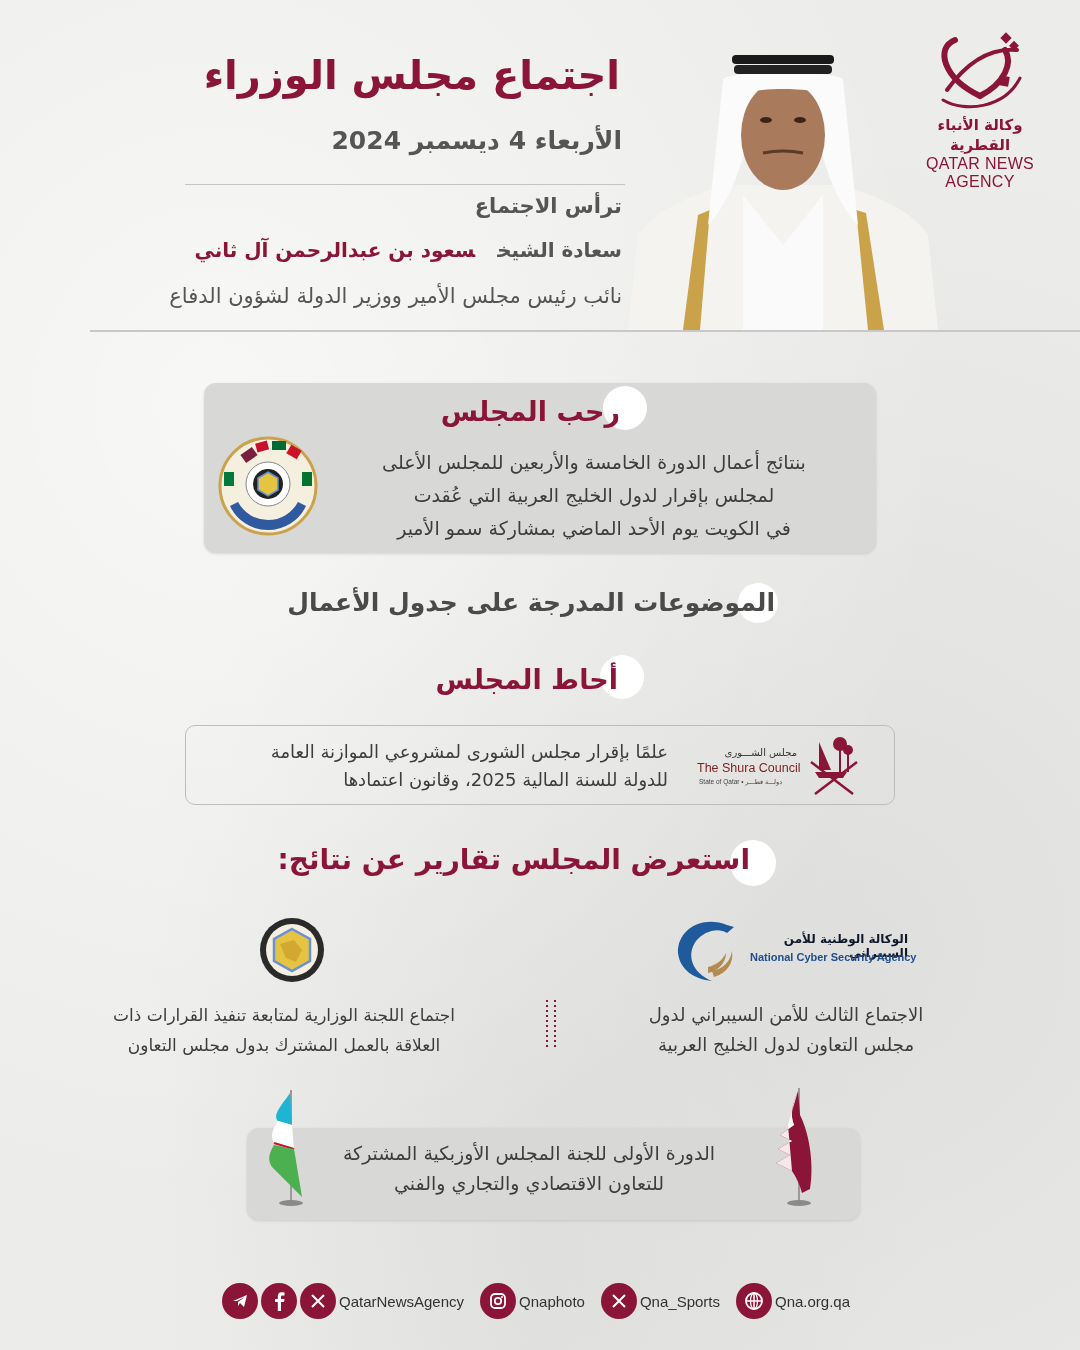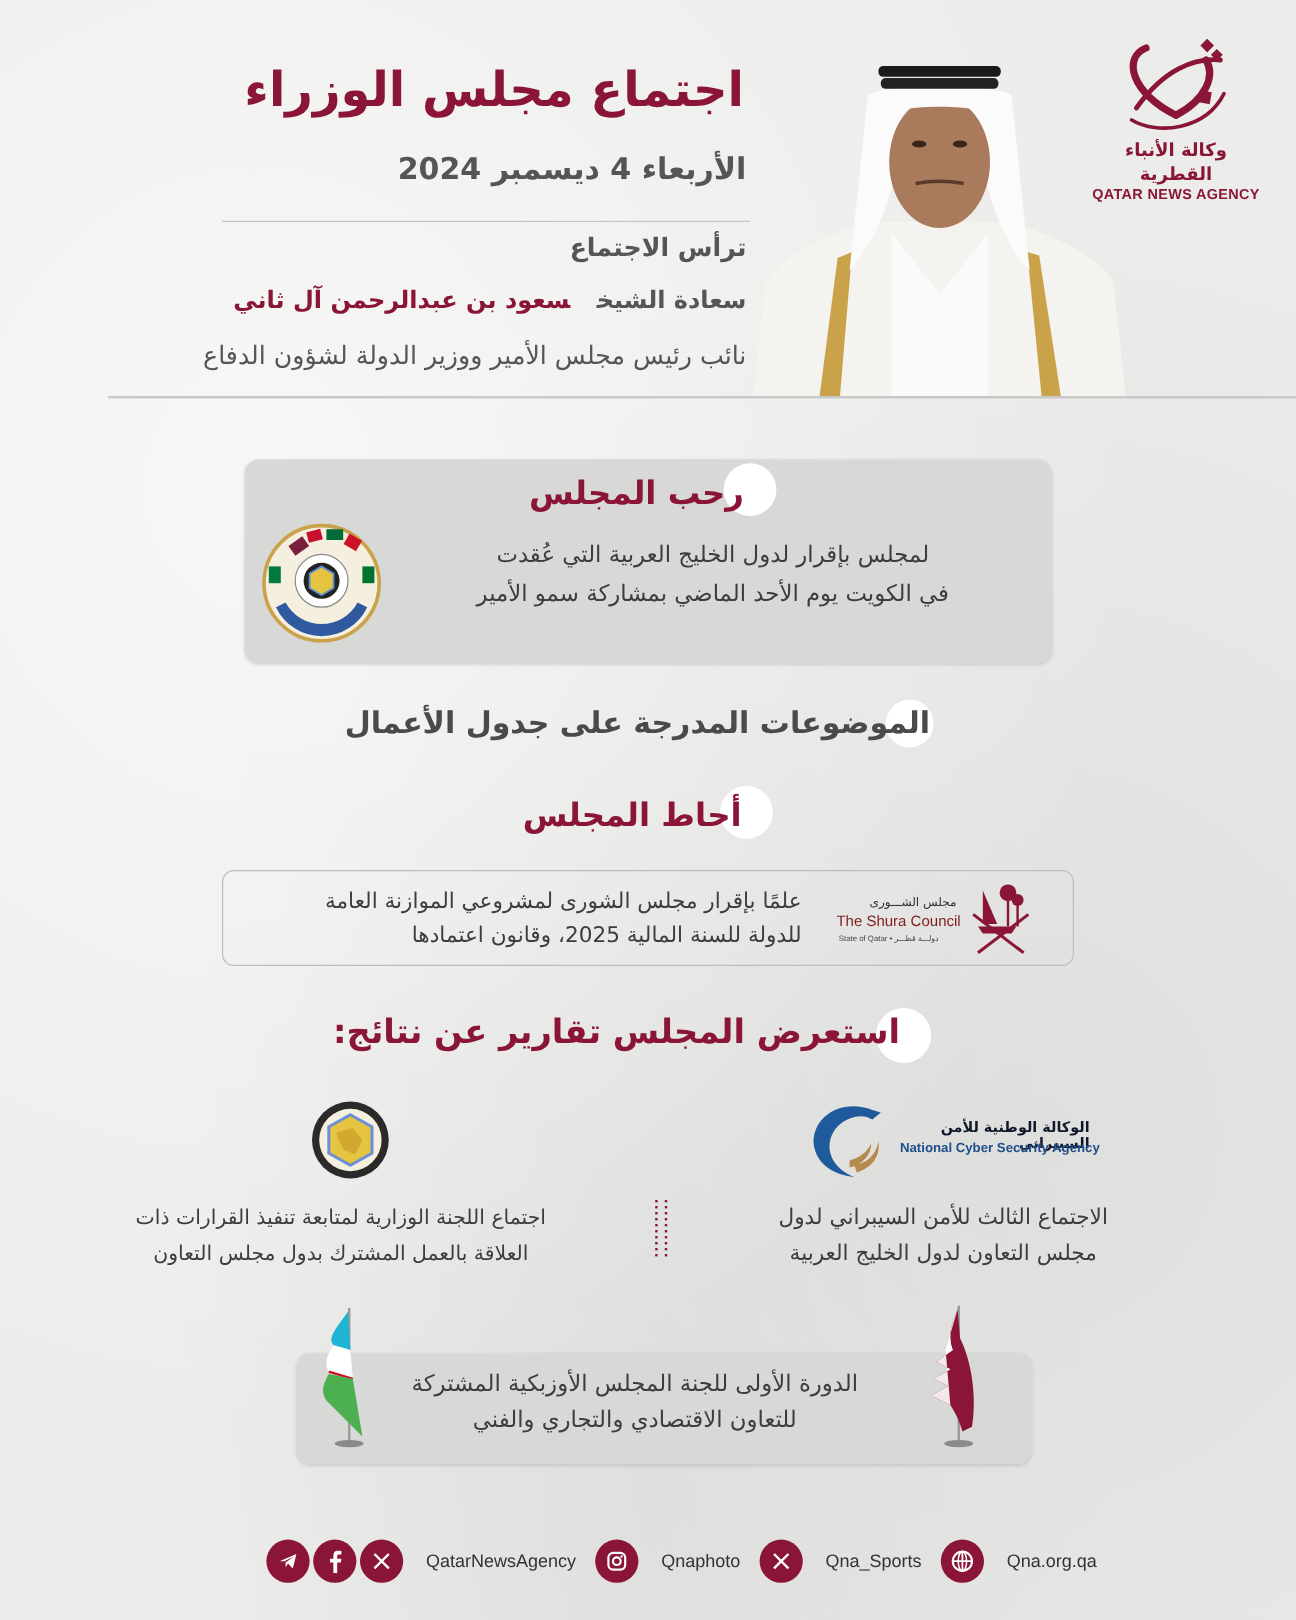--- a/index.html
+++ b/index.html
@@ -13,21 +13,21 @@
     font-family: "DejaVu Sans", sans-serif;
     position: relative;
     color: #4a4a4a;
   }
   .abs { position: absolute; }
 
   
   .qna-logo { left: 905px; top: 28px; width: 150px; height: 135px; text-align: center; }
   .qna-logo svg { display: block; margin: 0 auto; }
   .qna-logo .ar { font-size: 15px; font-weight: bold; color: #8a1538; direction: rtl; line-height: 20px; margin-top: 2px; }
-  .qna-logo .en { font-family: "Liberation Sans", sans-serif; font-size: 12px; font-weight: bold; color: #8a1538; letter-spacing: 0.3px; }
+  .qna-logo .en { font-family: "Liberation Sans", sans-serif; font-size: 16px; font-weight: normal; color: #8a1538; letter-spacing: 0.3px; }
 
   
   .title { right: 460px; top: 52px; font-size: 40px; font-weight: bold; color: #8a1538; direction: rtl; white-space: nowrap; }
   .date { right: 458px; top: 126px; font-size: 25px; font-weight: bold; color: #555; direction: rtl; white-space: nowrap; }
   .hr1 { left: 185px; top: 184px; width: 440px; height: 1px; background: #c4c4c4; }
   .chaired { right: 458px; top: 194px; font-size: 21px; font-weight: bold; color: #555; direction: rtl; white-space: nowrap; }
   .sheikh-row { right: 458px; top: 238px; font-size: 20px; font-weight: bold; direction: rtl; white-space: nowrap; }
   .sheikh-row .honor { color: #555; margin-left: 22px; }
   .sheikh-row .name { color: #8a1538; }
   .position { right: 458px; top: 284px; font-size: 21px; color: #555; direction: rtl; white-space: nowrap; }
@@ -71,21 +71,21 @@
 
   
   .uz-box { left: 247px; top: 1128px; width: 613px; height: 92px; background: #d8d8d7; border-radius: 12px; box-shadow: 0 1px 3px rgba(0,0,0,0.12); }
   .uz-text { right: 336px; top: 1138px; font-size: 19px; line-height: 30px; color: #3d3d3d; direction: rtl; text-align: center; width: 430px; }
   .flag-uz { left: 262px; top: 1085px; width: 60px; height: 130px; }
   .flag-qa { left: 770px; top: 1085px; width: 55px; height: 130px; }
 
   
   .footer { left: 222px; top: 1282px; height: 38px; display: flex; align-items: center; }
   .soc { width: 36px; height: 36px; border-radius: 50%; background: #8a1538; display: flex; align-items: center; justify-content: center; margin-right: 3px; }
-  .handle { font-family: "Liberation Sans", sans-serif; font-size: 15px; color: #333; margin-left: 16px; margin-right: 16px; }
+  .handle { font-family: "Liberation Sans", sans-serif; font-size: 15px; color: #333; margin-left: 0; margin-right: 16px; }
 </style>
 </head>
 <body>
 
 <div class="abs qna-logo">
   <svg width="110" height="85" viewBox="0 0 110 85">
     <path d="M30 12 C10 20, 18 50, 55 68 C80 55, 88 35, 80 22" fill="none" stroke="#8a1538" stroke-width="6" stroke-linecap="round"></path>
     <path d="M22 62 C45 30, 70 20, 92 22" fill="none" stroke="#8a1538" stroke-width="4" stroke-linecap="round"></path>
     <path d="M18 72 C40 85, 80 80, 95 50" fill="none" stroke="#8a1538" stroke-width="3" stroke-linecap="round"></path>
     <rect x="77" y="6" width="8" height="8" fill="#8a1538" transform="rotate(45 81 10)"></rect>
@@ -127,20 +127,21 @@
 </div>
 <div class="abs position">نائب رئيس مجلس الأمير ووزير الدولة لشؤون الدفاع</div>
 <div class="abs hr2"></div>
 
 <div class="abs welcome-box"></div>
 <div class="abs circle" style="left:603px; top:386px; width:44px; height:44px;"></div>
 <div class="abs sec-head welcome-title">
   <span class="sec-text">رحب المجلس</span>
 </div>
 <div class="abs welcome-body">
+  <div>بنتائج أعمال الدورة الخامسة والأربعين للمجلس الأعلى</div>
   <div>لمجلس بإقرار لدول الخليج العربية التي عُقدت</div>
   <div>في الكويت يوم الأحد الماضي بمشاركة سمو الأمير</div>
 </div>
 <div class="abs gcc-emblem">
   <svg width="100" height="100" viewBox="0 0 100 100">
     <circle cx="50" cy="50" r="48" fill="#f5efe0" stroke="#c9a24a" stroke-width="3"></circle>
     <path d="M12 70 A42 42 0 0 0 88 70 L80 66 A34 34 0 0 1 20 66 Z" fill="#2f5aa0"></path>
     <rect x="24" y="14" width="14" height="10" fill="#7a1f3d" transform="rotate(-35 31 19)"></rect>
     <rect x="38" y="6" width="12" height="9" fill="#c8102e" transform="rotate(-15 44 10)"></rect>
     <rect x="54" y="5" width="14" height="9" fill="#006c35"></rect>

